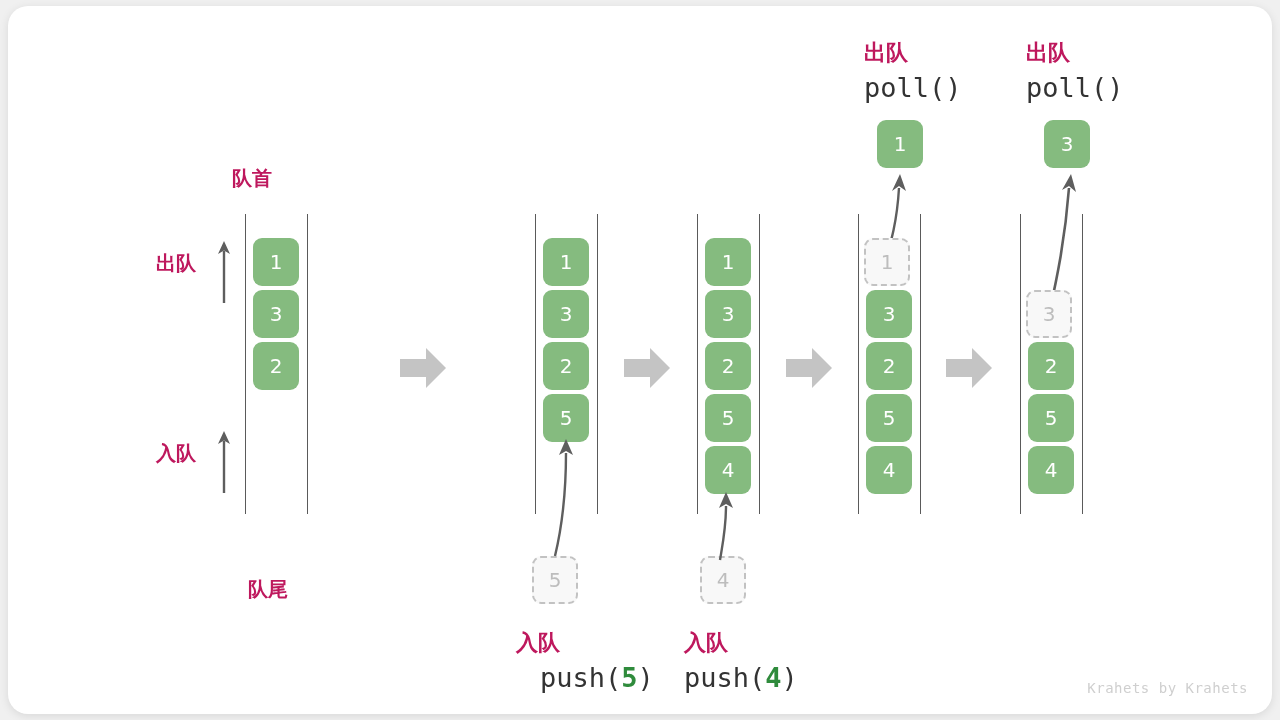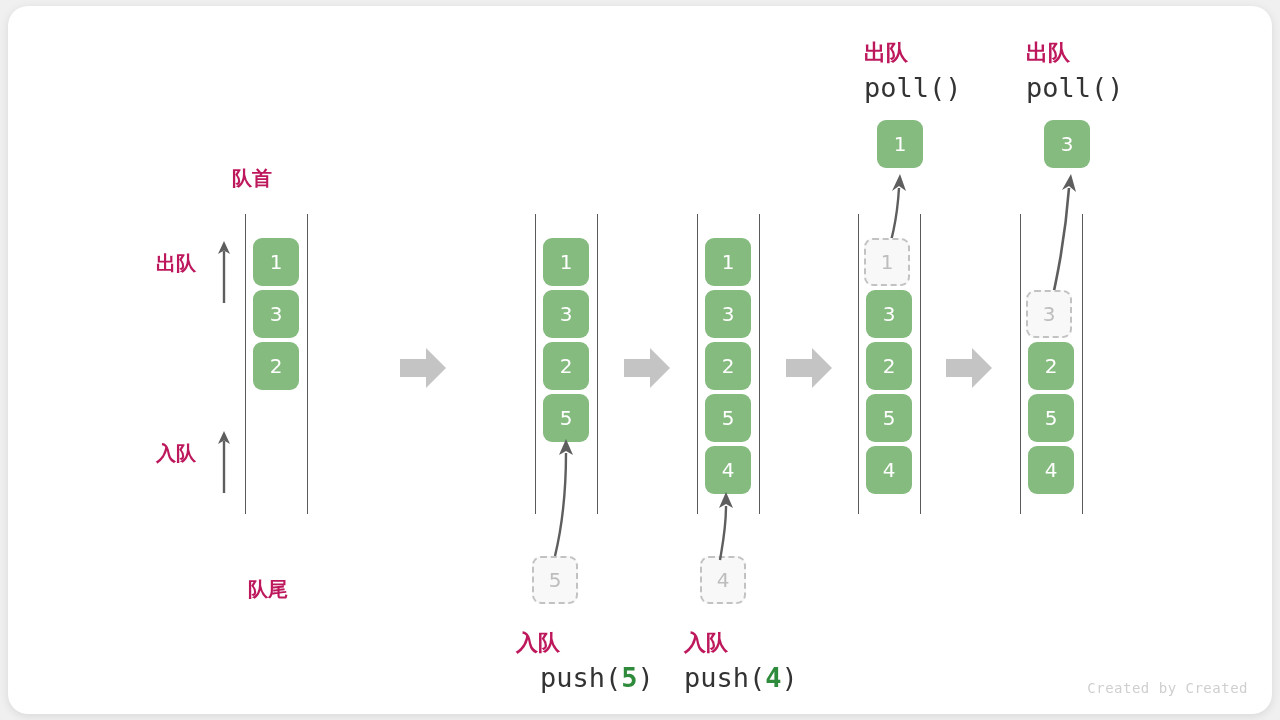--- a/index.html
+++ b/index.html
@@ -188,15 +188,15 @@
     <path d="M48 8 L53 26 L46 20 L39 24 Z" fill="#5e5e5e"></path>
   </svg>
 
   <div class="abs rail" style="left:1012px;"></div>
   <div class="abs rail" style="left:1074px;"></div>
   <div class="abs cell ghost" style="left:1018px; top:284px;">3</div>
   <div class="abs cell filled" style="left:1020px; top:336px;">2</div>
   <div class="abs cell filled" style="left:1020px; top:388px;">5</div>
   <div class="abs cell filled" style="left:1020px; top:440px;">4</div>
 
-  <div id="credit" class="abs">Created by Created</div>
+  <div id="credit" class="abs">Krahets by Krahets</div>
 
 </div>
 
 </body></html>

